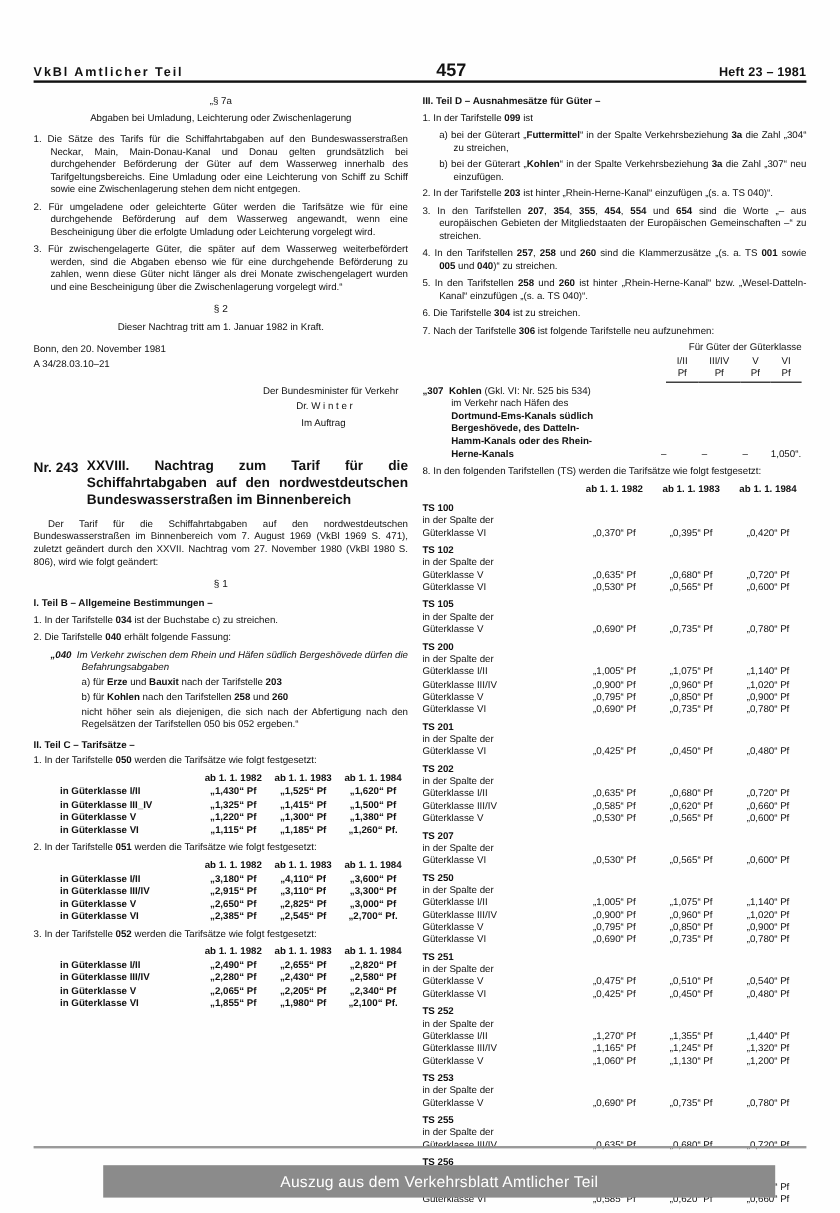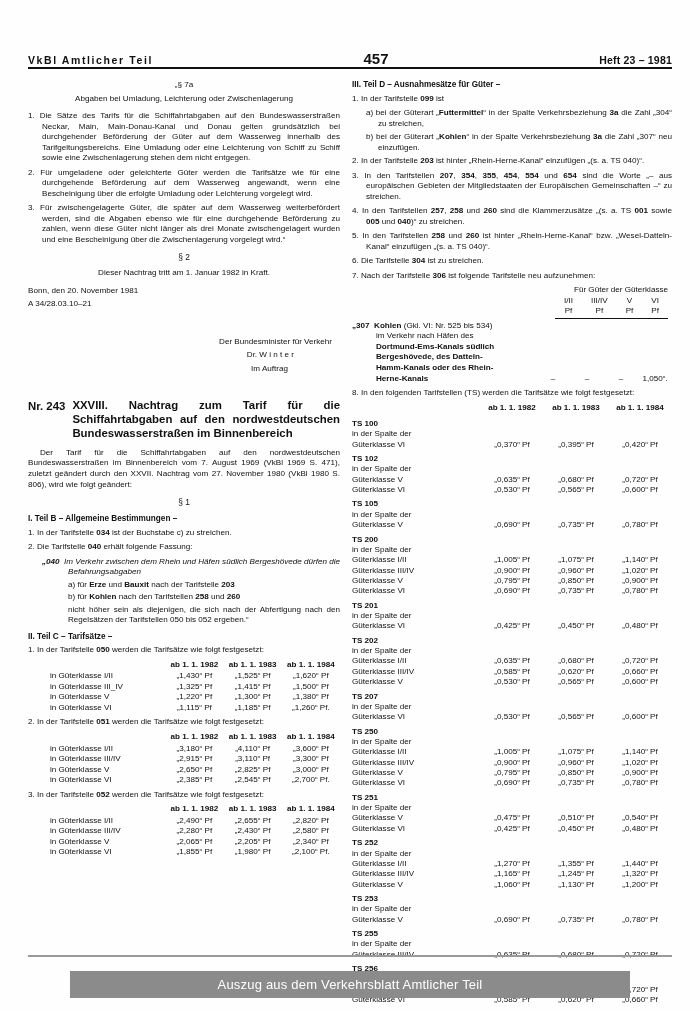--- a/index.html
+++ b/index.html
@@ -92,21 +92,21 @@
 
   
   table.rates {
     border-collapse: collapse;
     font-size: 8.1px;
     margin: 1px 0 4px 0;
     width: 100%;
   }
   table.rates td, table.rates th {
     padding: 0 0 0 0;
-    font-weight: normal;
+    font-weight: bold;
     vertical-align: bottom;
     white-space: nowrap;
   }
   table.rates th { font-weight: bold; text-align: center; padding-bottom: 1px; }
   table.rates td.lbl { text-align: left; padding-left: 22px; }
   table.rates td.val { text-align: center; }
 
   
   table.tstab {
     border-collapse: collapse;
@@ -151,21 +151,21 @@
 
   
   .botrule {
     position: absolute;
     left: 28px; top: 955px;
     width: 644px; height: 1.6px;
     background: #9a9a9a;
   }
   .banner {
     position: absolute;
-    left: 70px; top: 971px;
+    left: 86px; top: 971px;
     width: 560px; height: 27px;
     background: #8b8b8b;
     color: #ffffff;
     display: flex;
     align-items: center;
     justify-content: center;
     font-size: 13px;
     letter-spacing: 0.2px;
   }
 </style>
@@ -192,21 +192,21 @@
     <p class="nl">3. Für zwischengelagerte Güter, die später auf dem Wasserweg weiterbefördert werden, sind die Abgaben ebenso wie für eine durchgehende Beförderung zu zahlen, wenn diese Güter nicht länger als drei Monate zwischengelagert wurden und eine Bescheinigung über die Zwischenlagerung vorgelegt wird.“</p>
 
     <p class="sect">§ 2</p>
     <p class="ctr">Dieser Nachtrag tritt am 1. Januar 1982 in Kraft.</p>
     <div class="spacer4"></div>
 
     <p class="nojust">Bonn, den 20. November 1981</p>
     <p class="nojust">A 34/28.03.10–21</p>
     <div class="spacer8"></div>
 
-    <p style="text-align:right; padding-right:8px;margin-top:16px;">Der Bundesminister für Verkehr</p>
+    <p style="text-align:right; padding-right:8px;">Der Bundesminister für Verkehr</p>
     <p style="text-align:right; padding-right:46px;">Dr. W i n t e r</p>
     <p style="text-align:right; padding-right:52px;">Im Auftrag</p>
     <div class="spacer10"></div>
 
 
     <div class="notice-head">
       <span class="notice-no">Nr. 243</span>
       <span class="notice-title">XXVIII. Nachtrag zum Tarif für die Schiffahrtabgaben auf den nordwestdeutschen Bundeswasserstraßen im Binnenbereich</span>
     </div>
 

